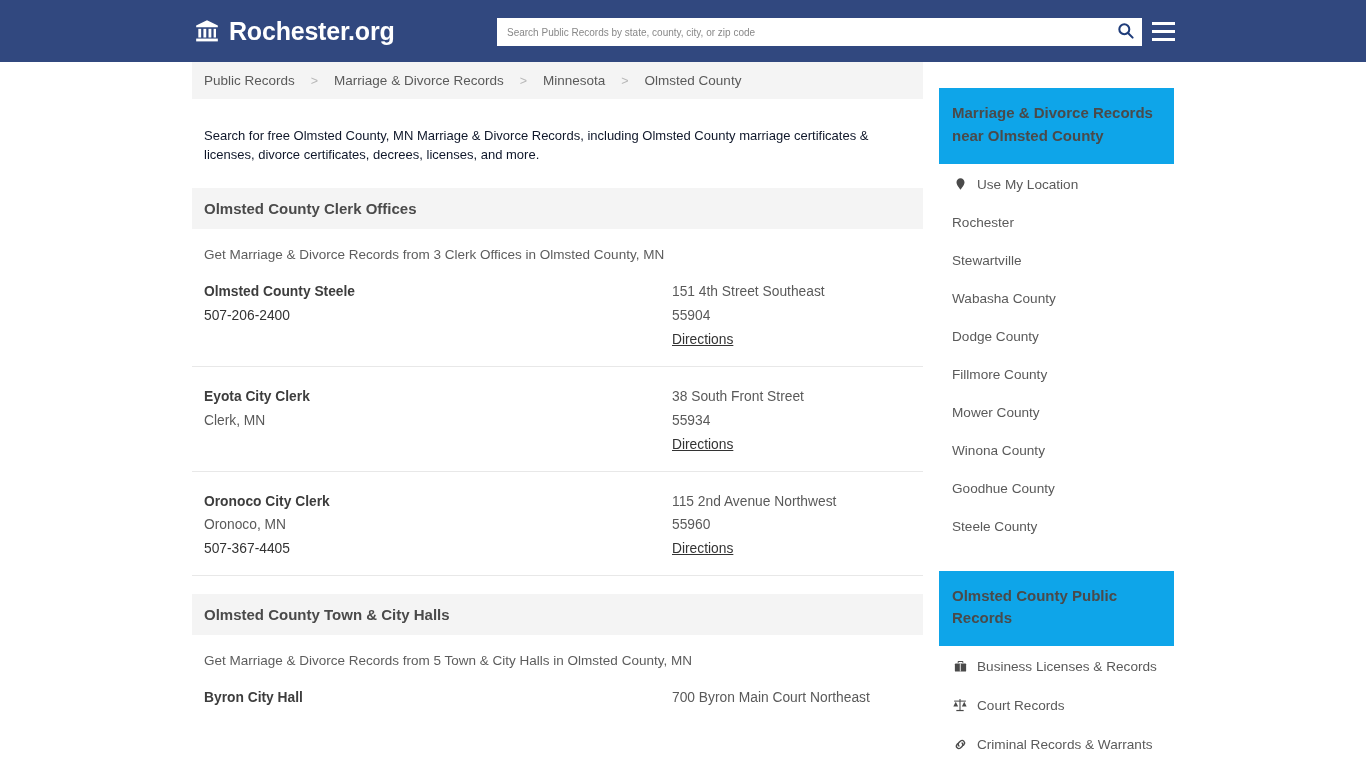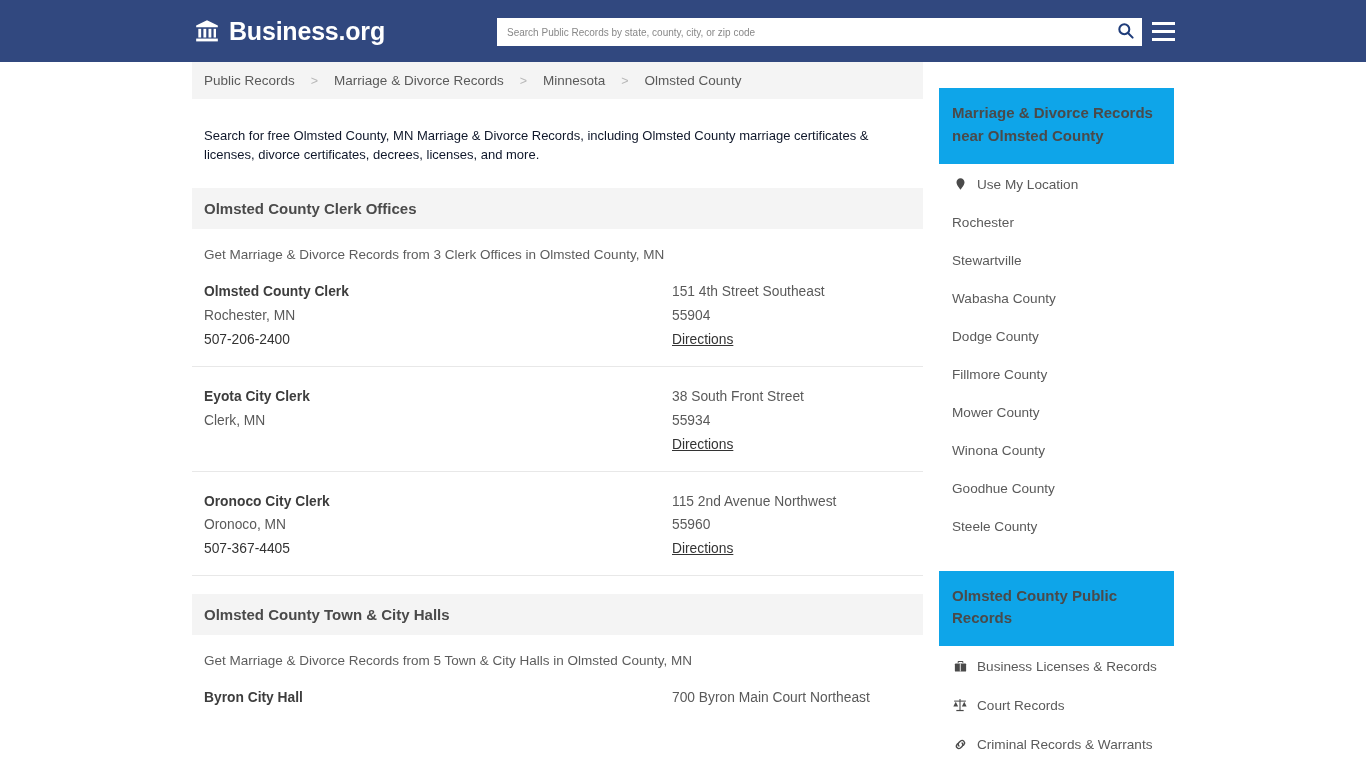--- a/index.html
+++ b/index.html
@@ -197,21 +197,21 @@
     <span class="brand-icon">
       <svg viewBox="0 0 24 24" width="26" height="26" fill="#ffffff">
         <path d="M12 2 L22 7 L22 8.5 L2 8.5 L2 7 Z"></path>
         <rect x="4" y="10" width="2.6" height="8"></rect>
         <rect x="8.7" y="10" width="2.6" height="8"></rect>
         <rect x="13.4" y="10" width="2.6" height="8"></rect>
         <rect x="18.1" y="10" width="2.2" height="8"></rect>
         <rect x="2" y="19" width="20" height="2.6"></rect>
       </svg>
     </span>
-    <span class="brand-text">Business.org</span>
+    <span class="brand-text">Rochester.org</span>
   </a>
 
   <div class="search-wrap">
     <input class="search-input" type="text" placeholder="Search Public Records by state, county, city, or zip code" style="">
     <button class="search-btn">
       <span>
         <svg viewBox="0 0 24 24" width="19" height="19" fill="none" stroke="#1f3c7a" stroke-width="2.6">
           <circle cx="10.5" cy="10.5" r="6.3"></circle>
           <line x1="15.2" y1="15.2" x2="21" y2="21" stroke-linecap="round"></line>
         </svg>
@@ -241,22 +241,21 @@
         <a href="#">Olmsted County</a>
       </nav>
 
       <p class="intro">Search for free Olmsted County, MN Marriage &amp; Divorce Records, including Olmsted County marriage certificates &amp; licenses, divorce certificates, decrees, licenses, and more.</p>
 
       <div class="section-head">Olmsted County Clerk Offices</div>
       <div class="section-sub">Get Marriage &amp; Divorce Records from 3 Clerk Offices in Olmsted County, MN</div>
 
       <div class="office-row">
         <div class="office-left">
-          <div class="office-name">Olmsted County Clerk</div>
-          <div class="office-citystate">Rochester, MN</div>
+          <div class="office-name">Olmsted County Steele</div>
           <div class="office-phone">507-206-2400</div>
         </div>
         <div class="office-right">
           <div class="office-street">151 4th Street Southeast</div>
           <div class="office-zip">55904</div>
           <div><a class="directions-link" href="#">Directions</a></div>
         </div>
       </div>
 
       <div class="office-row">

